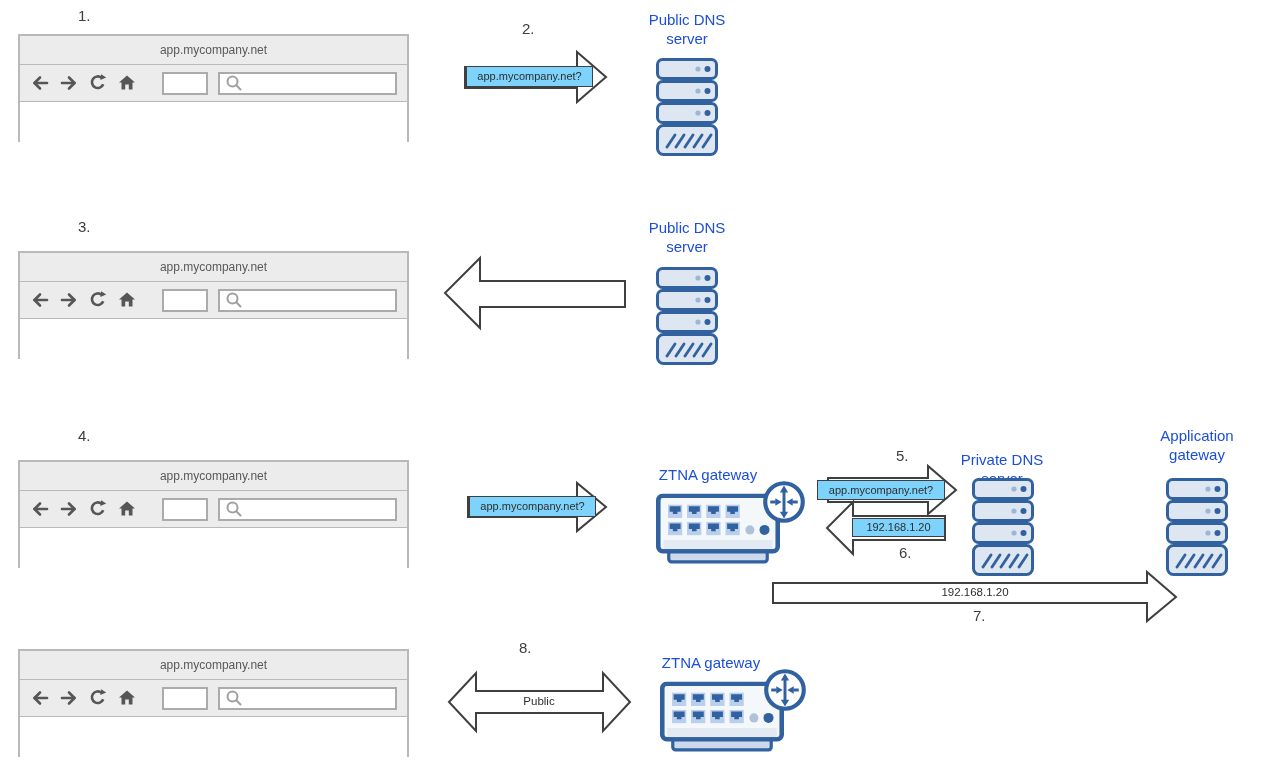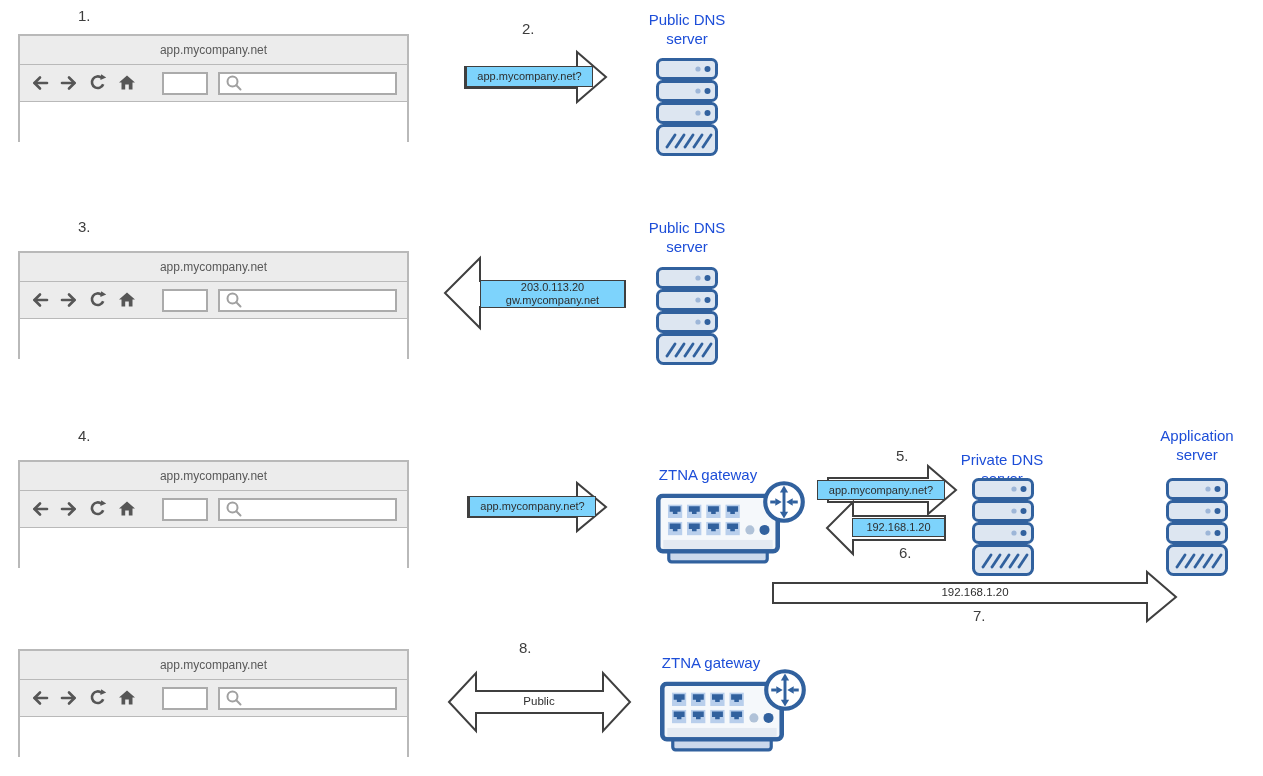--- a/index.html
+++ b/index.html
@@ -305,21 +305,21 @@
   </div>
 
   <div class="abs caption" style="left:627px;top:10px;width:120px;">Public DNS
 server</div>
   <div class="abs caption" style="left:627px;top:218px;width:120px;">Public DNS
 server</div>
   <div class="abs caption" style="left:640px;top:465px;width:136px;">ZTNA gateway</div>
   <div class="abs caption" style="left:942px;top:402px;width:120px;margin-top:48px;">Private DNS
 server</div>
   <div class="abs caption" style="left:1137px;top:426px;width:120px;">Application
-server</div>
+gateway</div>
   <div class="abs caption" style="left:643px;top:653px;width:136px;">ZTNA gateway</div>
 
   <svg class="abs" style="left:655px;top:57px;" width="64" height="100">
       <use href="#sym-server"></use>
     </svg>
   <svg class="abs" style="left:655px;top:266px;" width="64" height="100">
       <use href="#sym-server"></use>
     </svg>
   <svg class="abs" style="left:971px;top:477px;" width="64" height="100">
       <use href="#sym-server"></use>
@@ -336,21 +336,19 @@
     </svg>
 
   <svg class="abs" style="left:660px;top:681px;" width="124" height="72" viewBox="0 0 136 78">
       <use href="#sym-gateway"></use>
     </svg>
   <svg class="abs" style="left:763px;top:668px;" width="44" height="44" viewBox="0 0 48 48">
       <use href="#sym-router-badge"></use>
     </svg>
 
   <div class="alabel" style="left:466px;top:66px;width:127px;height:21px;">app.mycompany.net?</div>
-  <div class="alabel" style="left:480px;top:280px;width:145px;height:28px;">203.0.113.20
-gw.mycompany.net</div>
   <div class="alabel" style="left:469px;top:496px;width:127px;height:21px;">app.mycompany.net?</div>
   <div class="alabel" style="left:817px;top:480px;width:128px;height:20px;">app.mycompany.net?</div>
   <div class="alabel" style="left:852px;top:518px;width:93px;height:19px;">192.168.1.20</div>
   <div class="alabel-plain" style="left:900px;top:586px;width:150px;">192.168.1.20</div>
   <div class="alabel-plain" style="left:499px;top:695px;width:80px;">Public</div>
 
 </div>
 
 </body></html>

